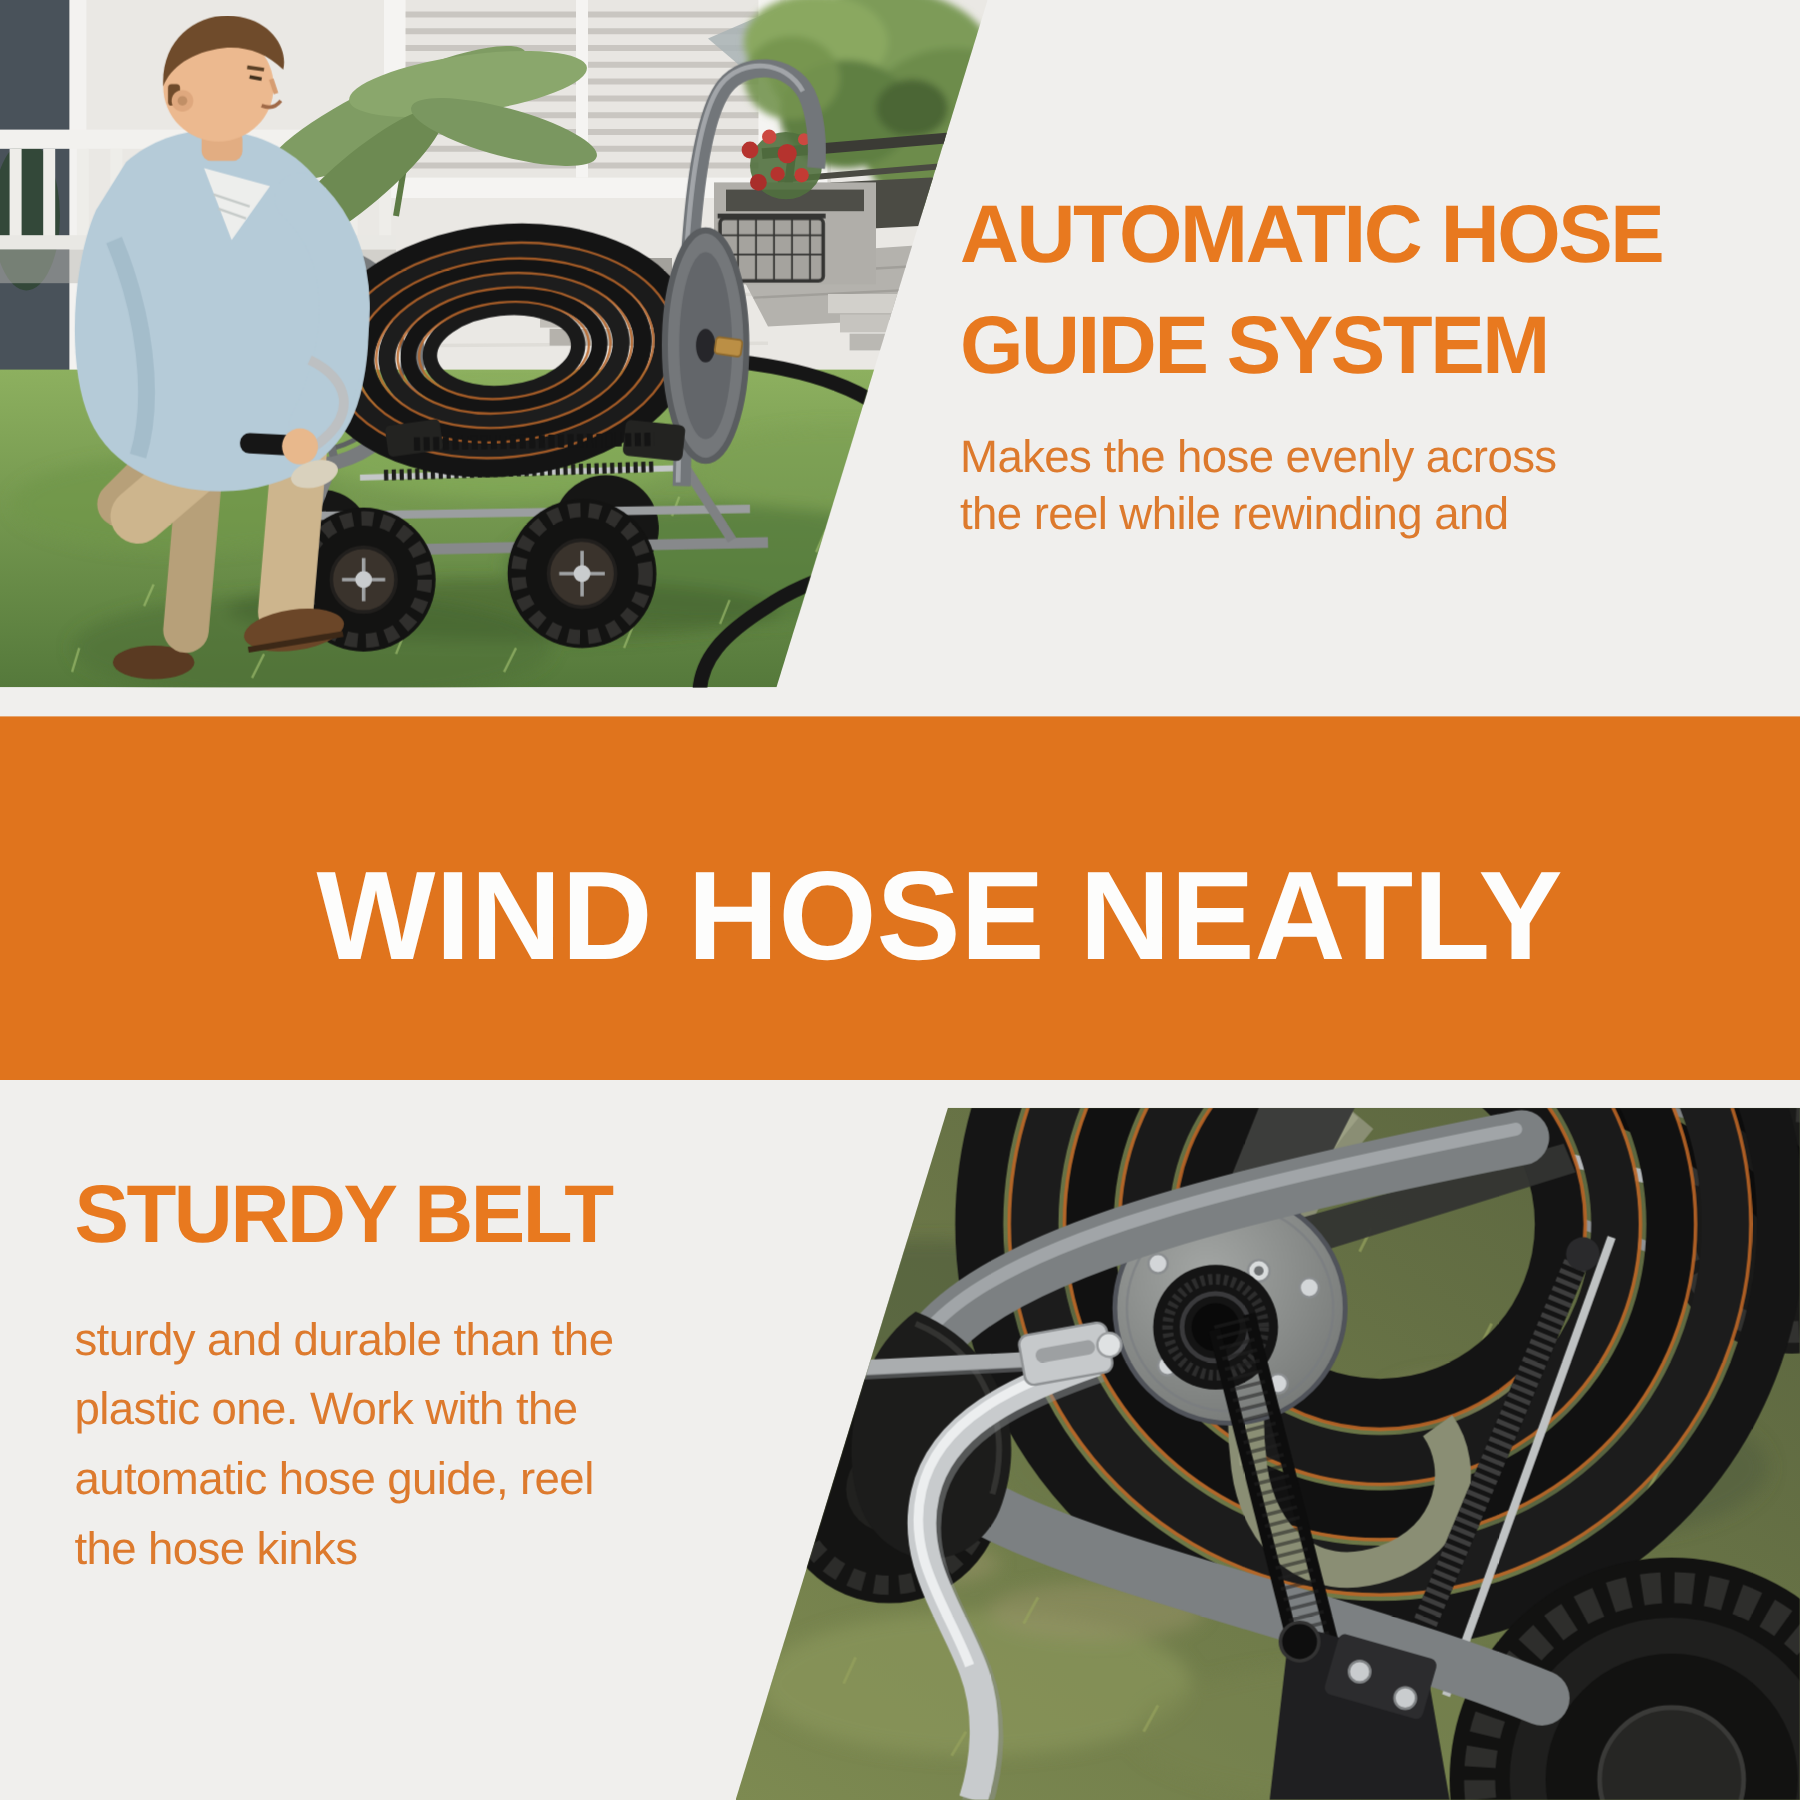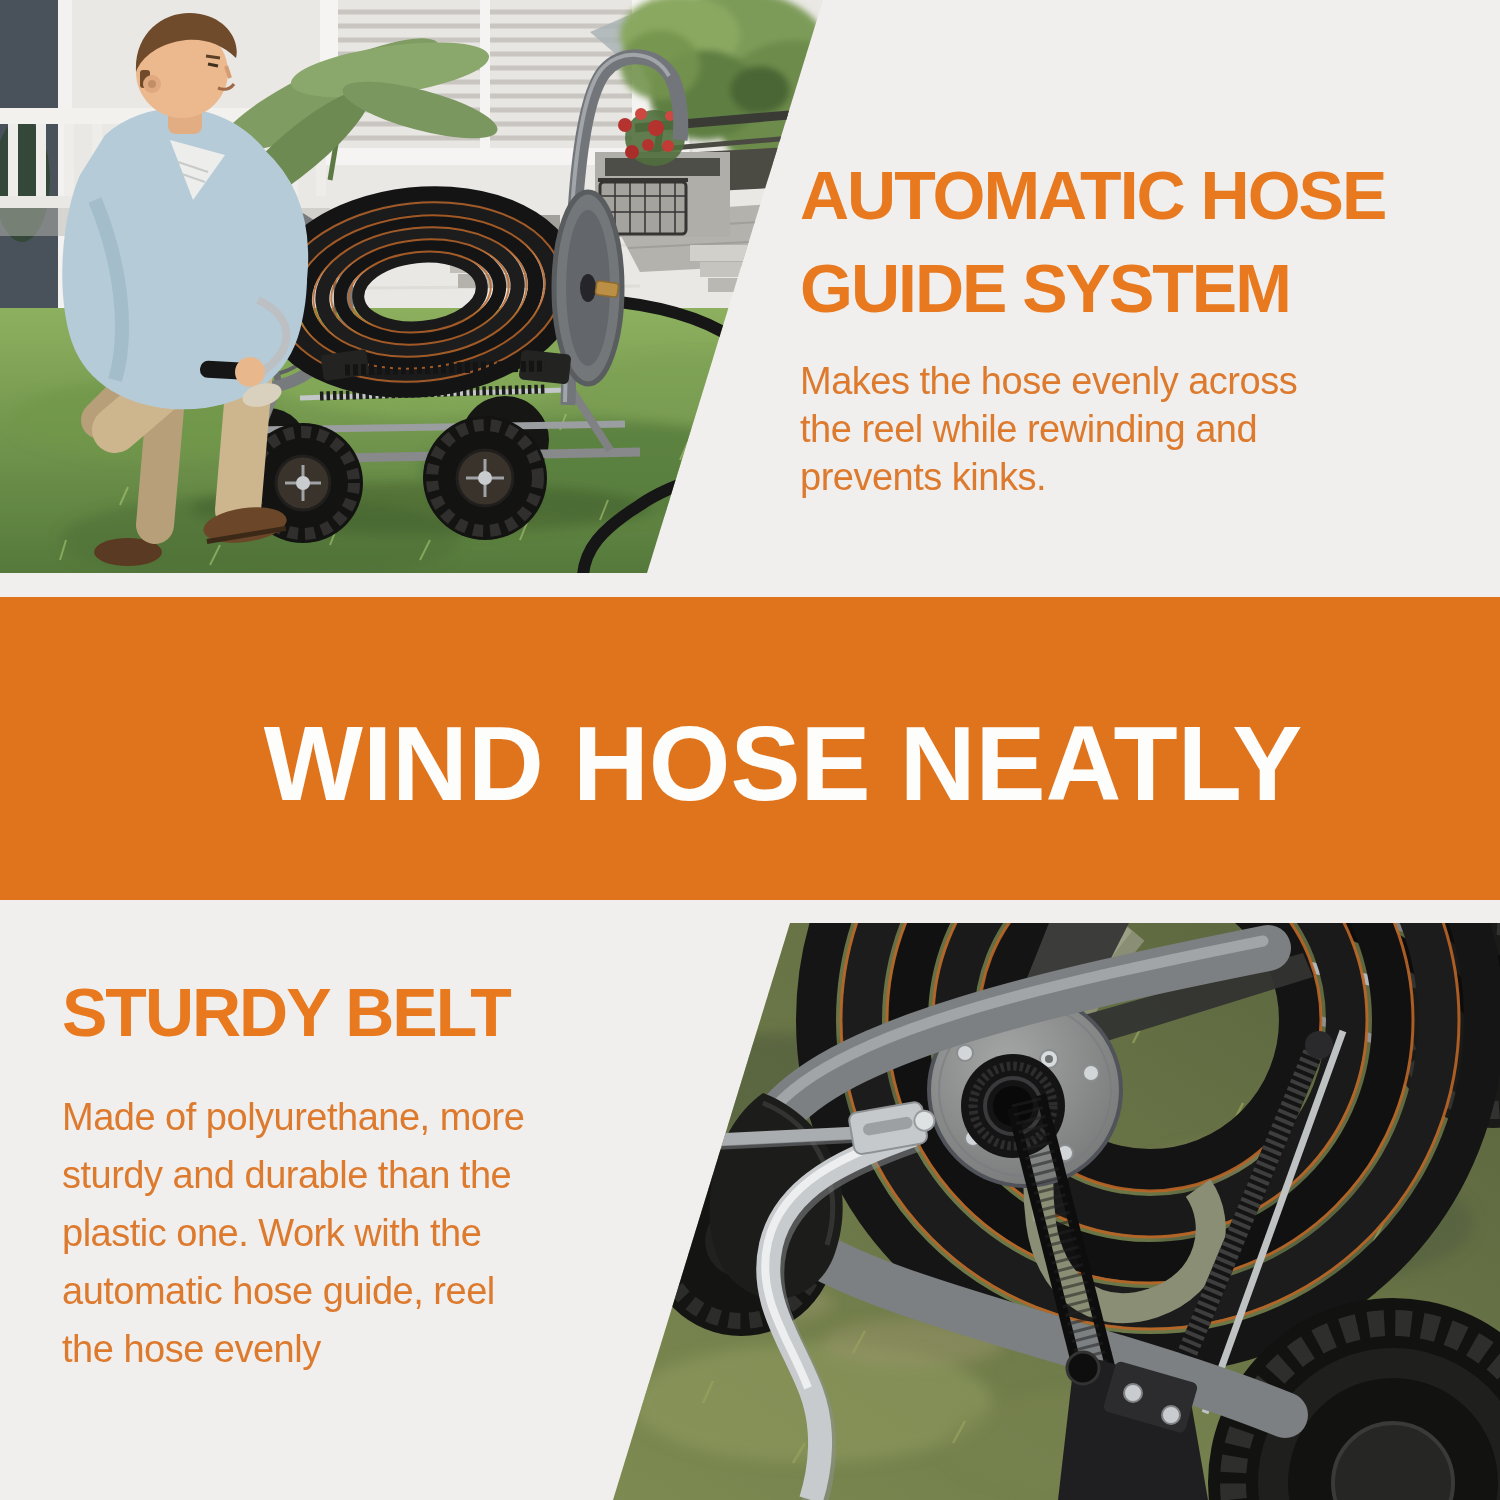--- a/index.html
+++ b/index.html
@@ -309,38 +309,36 @@
   </div>
 
   <section class="feature feature-top">
     <h2 class="f-heading">
       <span class="hl">AUTOMATIC HOSE</span>
       <span class="hl">GUIDE SYSTEM</span>
     </h2>
     <p class="f-body">
       <span class="bl">Makes the hose evenly across</span>
       <span class="bl">the reel while rewinding and</span>
-      <span class="bl">prevents kinks.</span>
     </p>
   </section>
 
   <div class="banner">
     <div class="banner-inner">
       <span class="banner-line">WIND HOSE NEATLY</span>
     </div>
   </div>
 
   <section class="feature feature-bottom">
     <h2 class="f-heading">STURDY BELT</h2>
     <p class="f-body">
-      <span class="bl">Made of polyurethane, more</span>
       <span class="bl">sturdy and durable than the</span>
       <span class="bl">plastic one. Work with the</span>
       <span class="bl">automatic hose guide, reel</span>
-      <span class="bl">the hose evenly</span>
+      <span class="bl">the hose kinks</span>
     </p>
   </section>
 
   <div class="photo photo-bottom" aria-label="Close-up of the hose reel hub with drive belt, chrome crank handle and wheels on grass">
     <svg width="887" height="577" viewBox="0 0 887 577" preserveAspectRatio="none">
       <defs>
         <linearGradient id="gBotGrass" x1="1" y1="0" x2="0" y2="1">
           <stop offset="0" stop-color="#59633e"></stop>
             <stop offset="1" stop-color="#7d8a51"></stop>
         </linearGradient>

